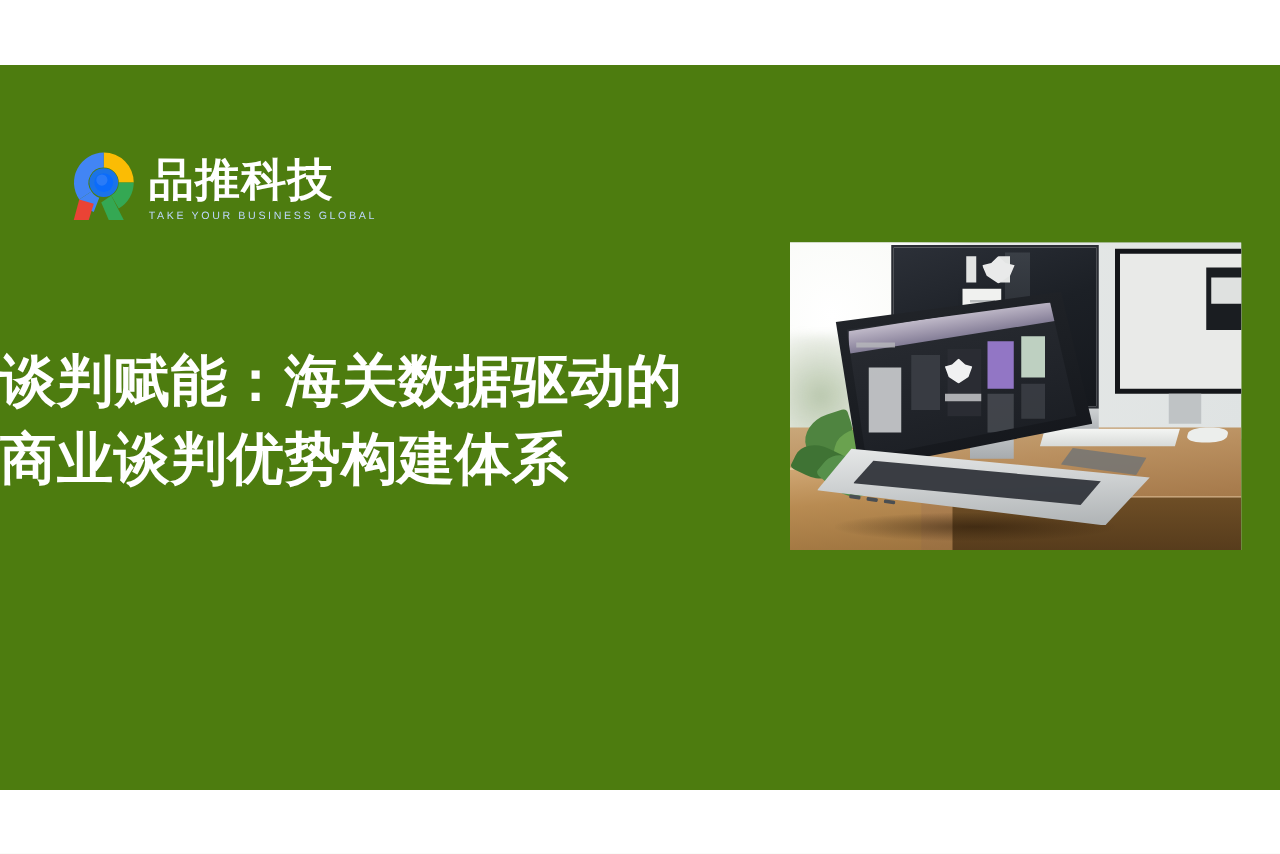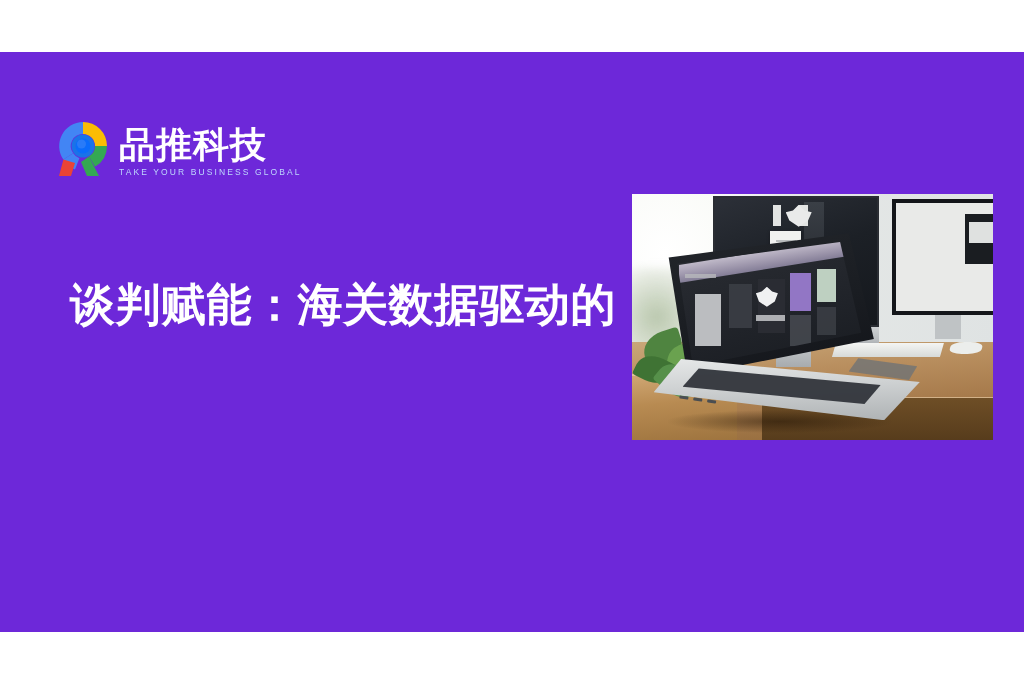--- a/index.html
+++ b/index.html
@@ -74,21 +74,21 @@
     white-space: nowrap;
     margin-top: 1px;
   }
 
   
   .headline {
     position: absolute;
     left: 0px;
     top: 222px;        
     width: 616px;
-    text-align: right;
+    text-align: left;
     color: #ffffff;
     font-family: "DejaVu Serif", "Liberation Serif", serif;
     font-weight: 700;
     font-size: 45px;
     line-height: 62px;
     letter-spacing: 0.5px;
   }
   .headline-line { display: block; white-space: nowrap; }
 
   
@@ -377,21 +377,21 @@
     position: absolute;
     left: 10%; top: 88%; width: 62%; height: 9%;
     background: radial-gradient(ellipse at 50% 50%, rgba(40,24,8,.55) 0%, rgba(60,40,14,0) 72%);
   }
 </style>
 </head>
 <body>
 
 <div class="slide-frame">
 
-  <div class="slide-canvas" style="background: #6d28d9;">
+  <div class="slide-canvas" style="background: #4d7c0f;">
 
     <div class="logo-lockup">
 
       <div class="logo-mark">
         <svg width="56" height="62" viewBox="0 0 56 62" xmlns="http://www.w3.org/2000/svg">
 
           <path d="M28 4 A24 24 0 0 1 52 28 L40 28 A12 12 0 0 0 28 16 Z" fill="#fbbc04"></path>
           <path d="M52 28 A24 24 0 0 1 40 48.8 L34 38.4 A12 12 0 0 0 40 28 Z" fill="#34a853"></path>
           <path d="M28 4 A24 24 0 0 0 8.4 41.6 L18.2 35.2 A12 12 0 0 1 28 16 Z" fill="#4285f4"></path>
           <path d="M8.4 41.6 A24 24 0 0 0 20 51.6 L24.4 40.2 A12 12 0 0 1 18.2 35.2 Z" fill="#4285f4"></path>
@@ -406,20 +406,21 @@
       </div>
 
       <div class="logo-wordblock">
         <div class="logo-cn">品推科技</div>
         <div class="logo-tagline">TAKE YOUR BUSINESS GLOBAL</div>
       </div>
     </div>
 
     <div class="headline">
       <span class="headline-line">谈判赋能：海关数据驱动的</span>
+      <span class="headline-line">商业谈判优势构建体系</span>
     </div>
 
 
     <div class="hero-photo">
       <div class="photo-stage">
 
         <div class="ph-wall"></div>
         <div class="ph-window-glow"></div>
         <div class="ph-greenblur"></div>
 

